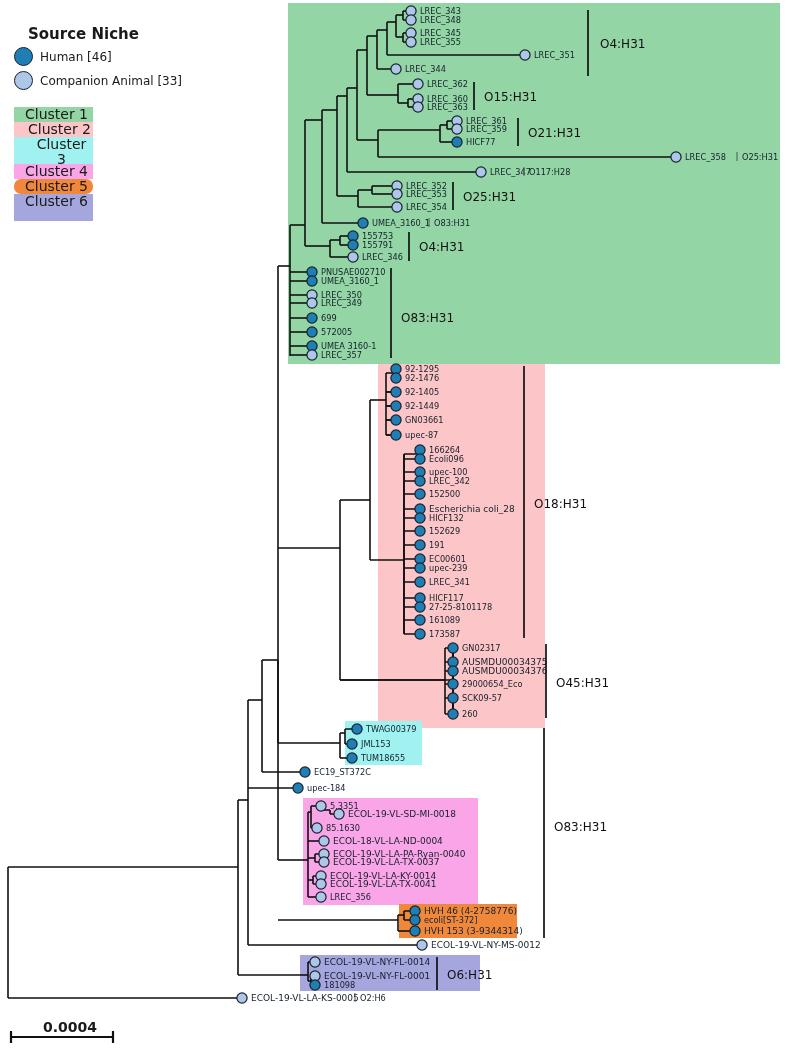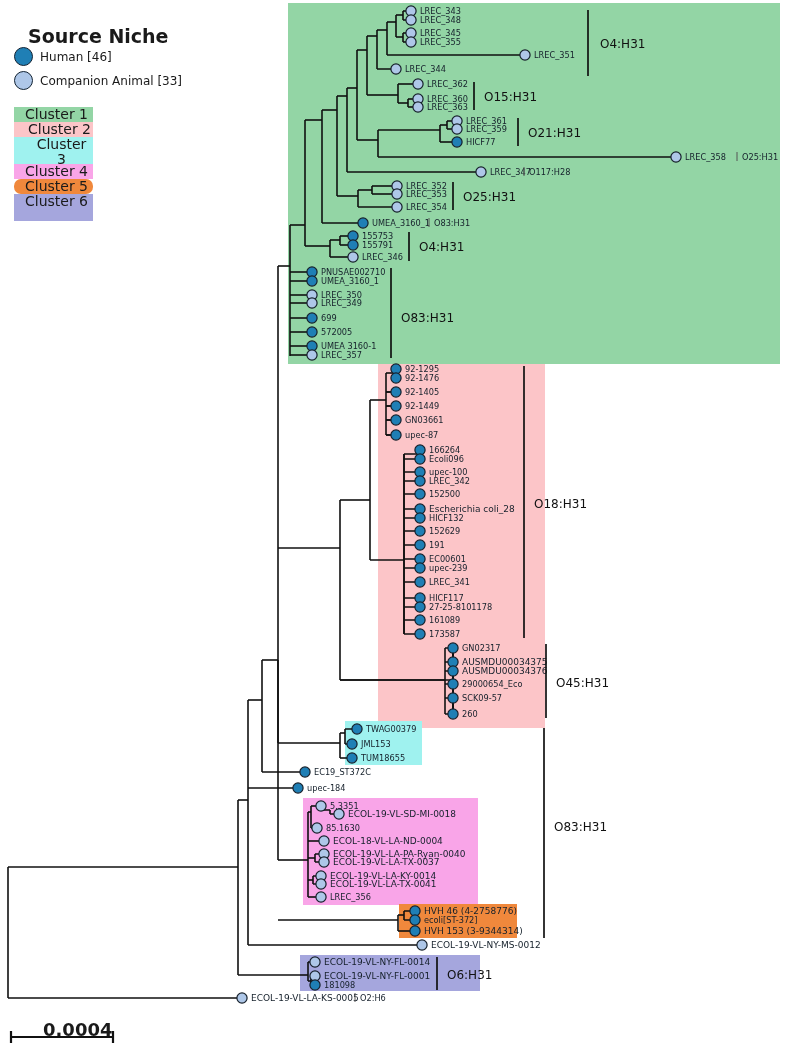--- a/index.html
+++ b/index.html
@@ -1,26 +1,26 @@
 <!DOCTYPE html>
 <html><head>
 <meta charset="utf-8">
 <style>
   html,body{margin:0;padding:0;background:#ffffff;}
   body{width:786px;height:1050px;position:relative;overflow:hidden;
        font-family:"DejaVu Sans","Liberation Sans",sans-serif;color:#1a1a1a;}
   #stage{position:relative;width:786px;height:1050px;}
   svg{position:absolute;left:0;top:0;}
-  .legend-title{font-weight:bold;font-size:19px;}
+  .legend-title{font-weight:bold;font-size:15px;}
   .legend-label{font-size:12px;}
   .cluster-label{font-size:14px;text-align:center;}
   .tiplabel{font-size:8.2px;}
   .tiplabel-big{font-size:9px;}
   .sero{font-size:12px;}
-  .scalebar-text{font-weight:bold;font-size:18px;text-align:right;}
+  .scalebar-text{font-weight:bold;font-size:14px;text-align:right;}
 </style>
 </head>
 <body>
 
 <div id="stage">
 
   <div style="position:absolute;left:0;top:0;width:200px;height:200px;">
     <div class="legend-title" style="position:absolute;left:28px;top:25px;">Source Niche</div>
 
     <div style="position:absolute;left:14px;top:47px;display:flex;align-items:center;gap:7px;">

